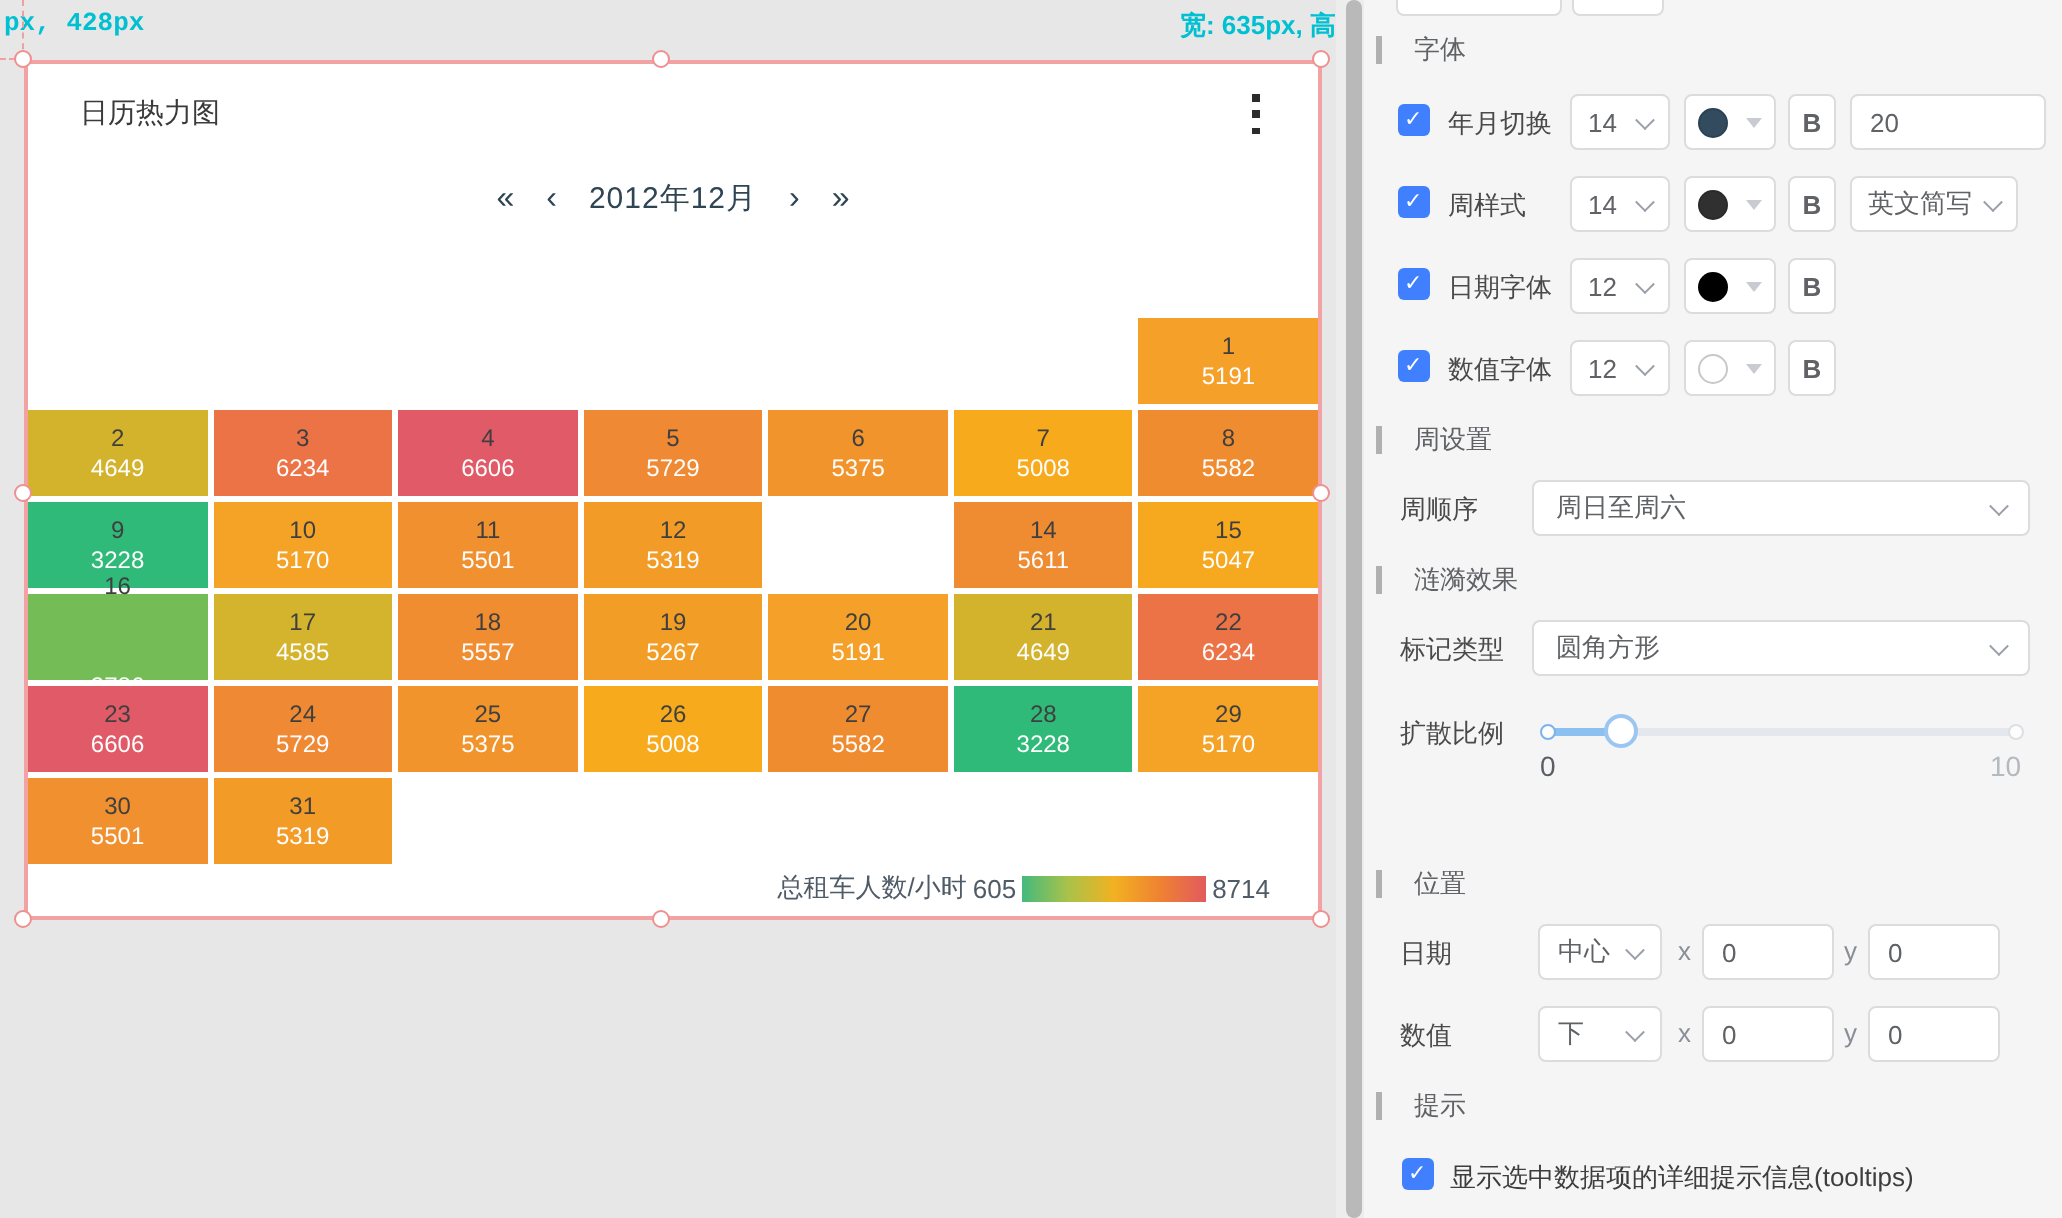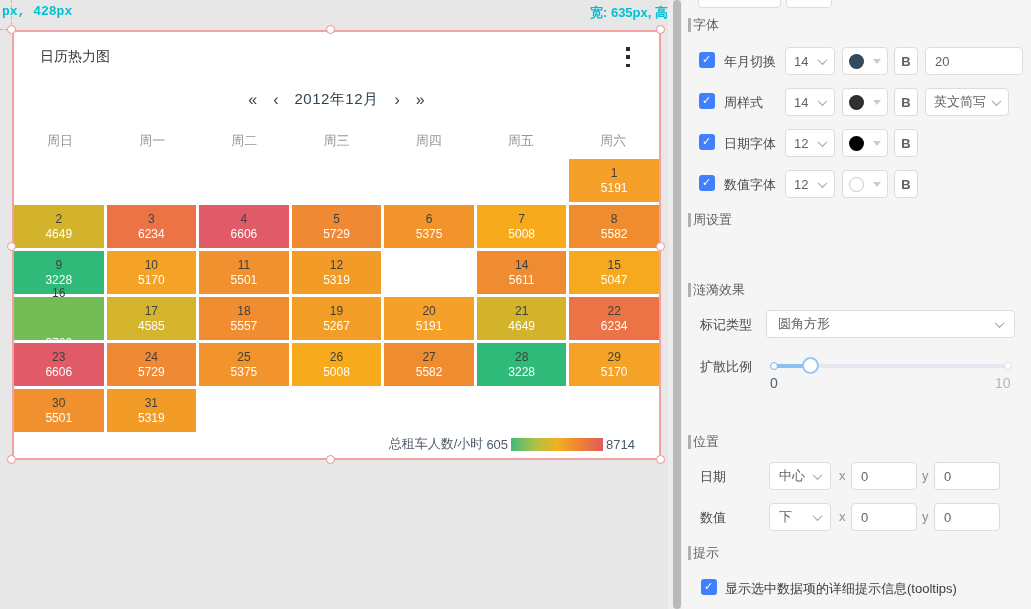--- a/index.html
+++ b/index.html
@@ -44,21 +44,21 @@
 
   
   .scrollbar { position:absolute; left:668px; top:0; width:14px; height:609px; background:#ededed; }
   .scroll-thumb { position:absolute; left:5px; top:0; width:8px; height:609px; background:#b9b9b9; border-radius:4px; }
   .panel { position:absolute; left:682px; top:0; width:349px; height:609px; background:#f5f5f5; font-size:13px; color:#606266; }
 
   .cutoff { position:absolute; top:-20px; height:28px; background:#fff; border:1px solid #dcdcdc; border-radius:4px; }
   .cut1 { left:16px; width:83px; }
   .cut2 { left:104px; width:46px; }
 
-  .sec { position:absolute; left:6px; display:flex; align-items:center; gap:2px; color:#606266; font-size:13px; }
+  .sec { position:absolute; left:6px; display:flex; align-items:center; gap:16px; color:#606266; font-size:13px; }
   .sec .bar { width:3px; height:14px; background:#b0b0b0; }
 
   .prow { position:absolute; left:0; width:100%; height:28px; }
   .prow .lab { position:absolute; left:42px; top:6px; color:#4a4a4a; }
   .prow .lab2 { position:absolute; left:18px; top:6px; color:#4a4a4a; }
 
   .cbx { position:absolute; left:17px; top:5px; width:16px; height:16px; background:#4080ff; border-radius:3px; cursor:pointer; }
   .cbx::after { content:"✓"; position:absolute; left:3px; top:1px; color:#fff; font-size:11px; font-weight:bold; }
 
   .ctrl { position:absolute; top:0; height:28px; background:#fff; border:1px solid #dcdcdc; border-radius:4px; display:flex; align-items:center; cursor:pointer; }
@@ -111,29 +111,20 @@
     </div>
 
   <div class="cal-nav">
     <span class="arrow">«</span>
     <span class="arrow">‹</span>
     <span class="month">2012年12月</span>
     <span class="arrow">›</span>
     <span class="arrow">»</span>
   </div>
 
-  <div class="weekday-row">
-      <span>周日</span>
-      <span>周一</span>
-      <span>周二</span>
-      <span>周三</span>
-      <span>周四</span>
-      <span>周五</span>
-      <span>周六</span>
-    </div>
   <div class="cal-grid">
       <div class="cell" style="grid-area: 1 / 7; background: rgb(245, 160, 40);">
         <div class="cday">1</div>
         <div class="cval">5191</div>
       </div>
       <div class="cell" style="grid-area: 2 / 1; background: rgb(212, 179, 44);">
         <div class="cday">2</div>
         <div class="cval">4649</div>
       </div>
       <div class="cell" style="grid-area: 2 / 2; background: rgb(236, 115, 70);">
@@ -340,20 +331,27 @@
       <span class="tri"></span>
     </span>
     <span class="ctrl bold-btn">B</span>
   </div>
 
   <div class="sec" style="top:211px">
     <span class="bar"></span>
       <span>周设置</span>
   </div>
 
+  <div class="prow" style="top:240px">
+    <span class="lab2">周顺序</span>
+    <span class="ctrl sel-wide">
+      <span>周日至周六</span>
+        <span class="chev"></span>
+    </span>
+  </div>
 
   <div class="sec" style="top:281px">
     <span class="bar"></span>
       <span>涟漪效果</span>
   </div>
 
   <div class="prow" style="top:310px">
     <span class="lab2">标记类型</span>
     <span class="ctrl sel-wide">
       <span>圆角方形</span>

